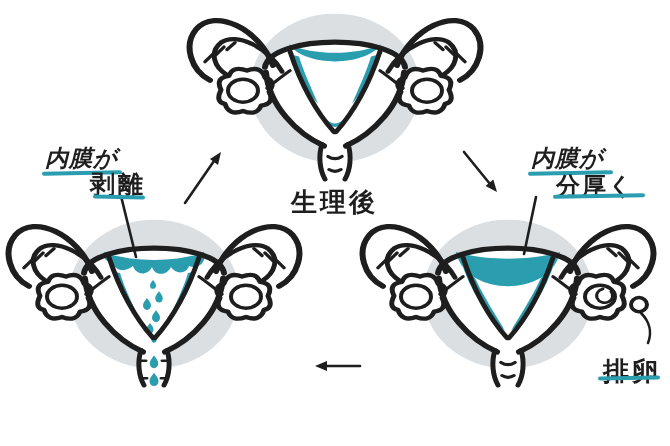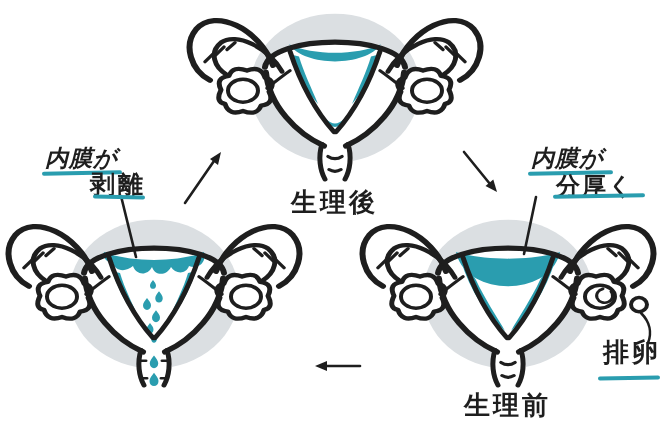--- a/index.html
+++ b/index.html
@@ -135,28 +135,27 @@
         <path stroke-width="2.6" d="M360,366 L326,366"></path>
         <path style="fill:var(--ink);stroke:none" d="M315,366 L327,361 L327,371 Z"></path>
       </g>
       <path stroke-width="2.6" d="M121,196 L136,257"></path>
       <path stroke-width="2.6" d="M536,197 L524,254"></path>
       <path stroke-width="2.6" d="M641,313 C650,322 652,333 648,343"></path>
     </g>
   </svg>
 
   <div class="stage-label" style="left:291px;top:185px;text-align:center;">生理後</div>
-  <div class="stage-label" style="left:464px;top:388px;">生理前</div>
 
   <div class="ann ann-s1" style="left:45px;top:143px;">内膜が</div>
   <div class="underline" style="left:42px;top:171px;width:80px;transform:rotate(-1deg);"></div>
   <div class="ann ann-s2" style="left:90px;top:168px;">剥離</div>
   <div class="underline" style="left:93px;top:195px;width:52px;transform:rotate(1deg);"></div>
 
   <div class="ann ann-s1" style="left:531px;top:143px;">内膜が</div>
   <div class="underline" style="left:528px;top:171px;width:85px;transform:rotate(-1deg);"></div>
   <div class="ann ann-s3" style="left:556px;top:170px;">分厚く</div>
   <div class="underline" style="left:553px;top:194px;width:92px;transform:rotate(-1deg);"></div>
 
-  <div class="ann ann-s4" style="left:603px;top:335px;">排卵</div>
+  <div class="ann ann-s4" style="left:603px;top:354px;">排卵</div>
   <div class="underline" style="left:598px;top:376px;width:62px;transform:rotate(-1deg);"></div>
 
 </div>
 
 </body></html>

